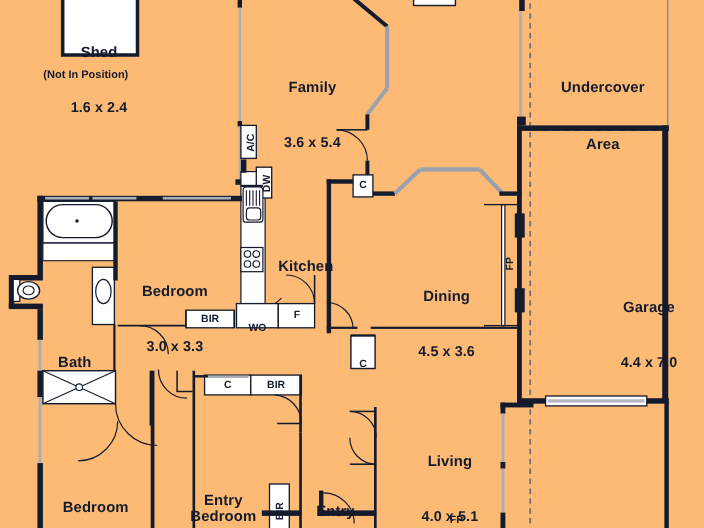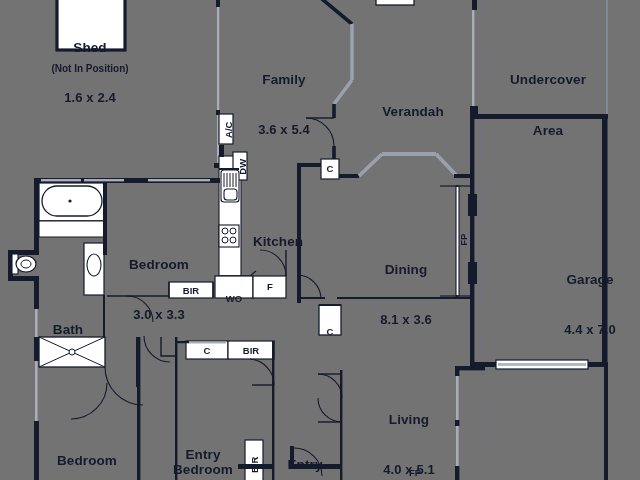--- a/index.html
+++ b/index.html
@@ -7,21 +7,21 @@
     padding: 0;
     background: #ffffff;
   }
   body {
     font-family: "Liberation Sans", sans-serif;
   }
   #plan-root {
     position: relative;
     width: 640px;
     height: 480px;
-    background: #737373;
+    background: #fdba74;
     overflow: hidden;
   }
   #plan-svg {
     position: absolute;
     left: 0;
     top: 0;
   }
   .room-label {
     position: absolute;
     text-align: center;
@@ -320,48 +320,45 @@
       <line x1="39" y1="337" x2="39" y2="337" stroke="#141b2d" stroke-width="1"></line>
     </g>
 
   </svg>
 
   <div class="room-label" style="left:45px; top:4px; width:90px;">
     <span class="name">Shed</span>
     <span class="dim">1.6 x 2.4</span>
   </div>
 
-  <div class="note-label" style="left:35px; top:63px; width:110px;">(Not In Position)</div>
+  <div class="note-label" style="left:23px; top:63px; width:110px;">(Not In Position)</div>
 
   <div class="room-label" style="left:234px; top:36px; width:100px;">
     <span class="name">Family</span>
     <span class="dim">3.6 x 5.4</span>
   </div>
 
-  <div class="room-label" style="left:363px; top:68px; width:100px;">
-    <span class="name">Verandah</span>
-  </div>
 
   <div class="room-label" style="left:233px; top:198px; width:90px;">
     <span class="name">Kitchen</span>
   </div>
 
   <div class="room-label" style="left:493px; top:36px; width:110px;">
     <span class="name">Undercover</span>
     <span class="name">Area</span>
   </div>
 
   <div class="room-label" style="left:109px; top:221px; width:100px;">
     <span class="name">Bedroom</span>
     <span class="dim">3.0 x 3.3</span>
   </div>
 
   <div class="room-label" style="left:356px; top:226px; width:100px;">
     <span class="name">Dining</span>
-    <span class="dim">8.1 x 3.6</span>
+    <span class="dim">4.5 x 3.6</span>
   </div>
 
   <div class="room-label" style="left:535px; top:236px; width:110px;">
     <span class="name">Garage</span>
     <span class="dim">4.4 x 7.0</span>
   </div>
 
   <div class="room-label" style="left:33px; top:286px; width:70px;">
     <span class="name">Bath</span>
   </div>

